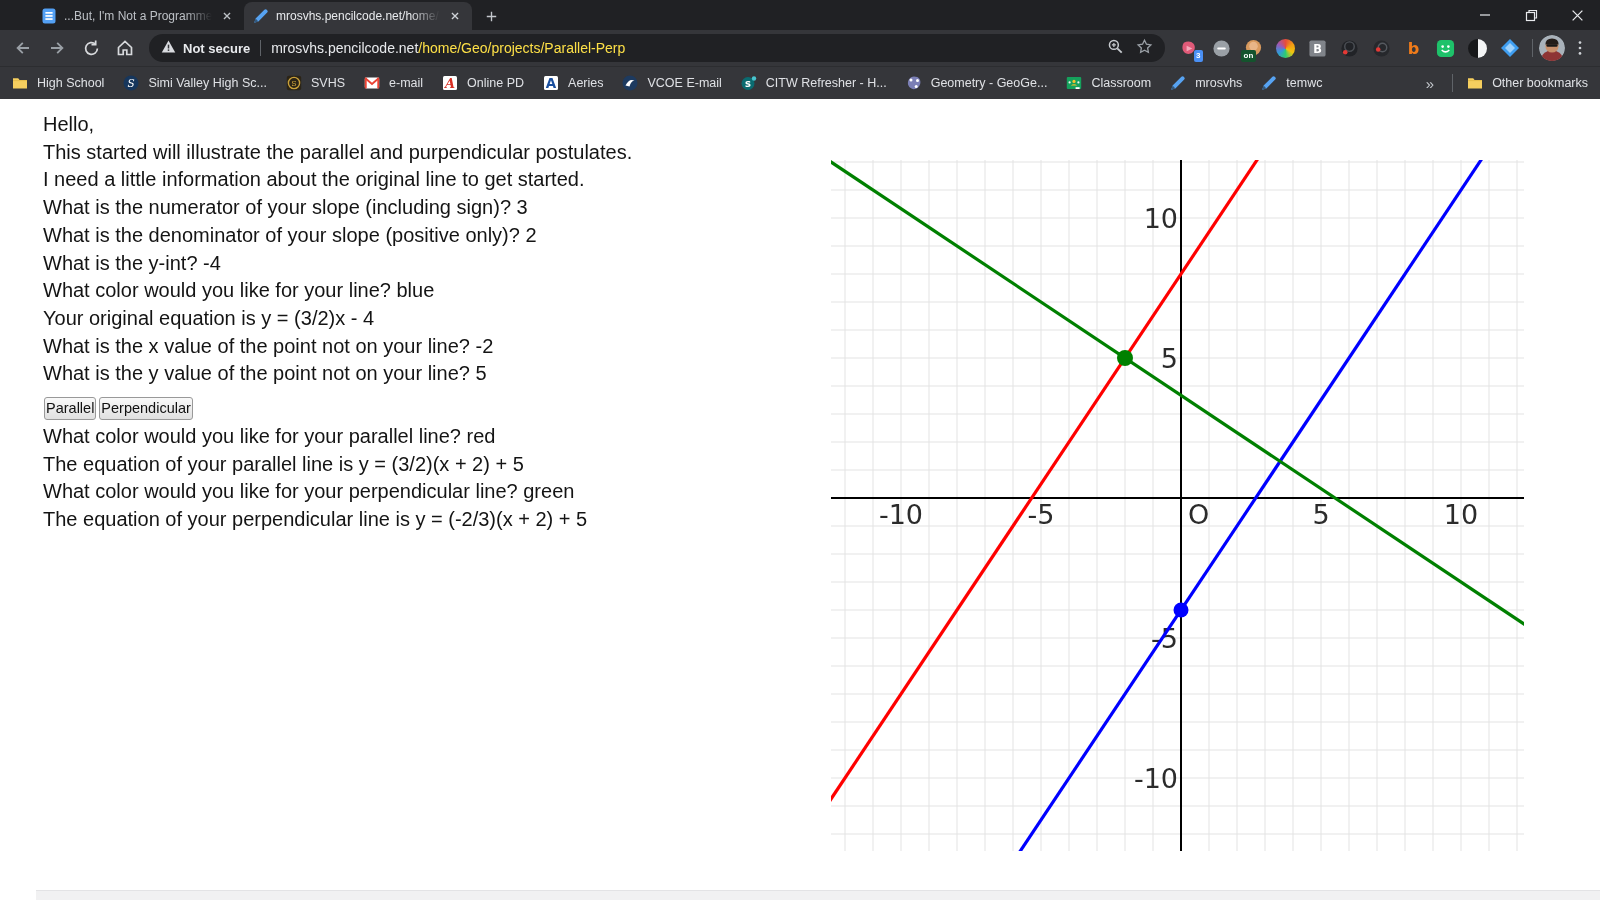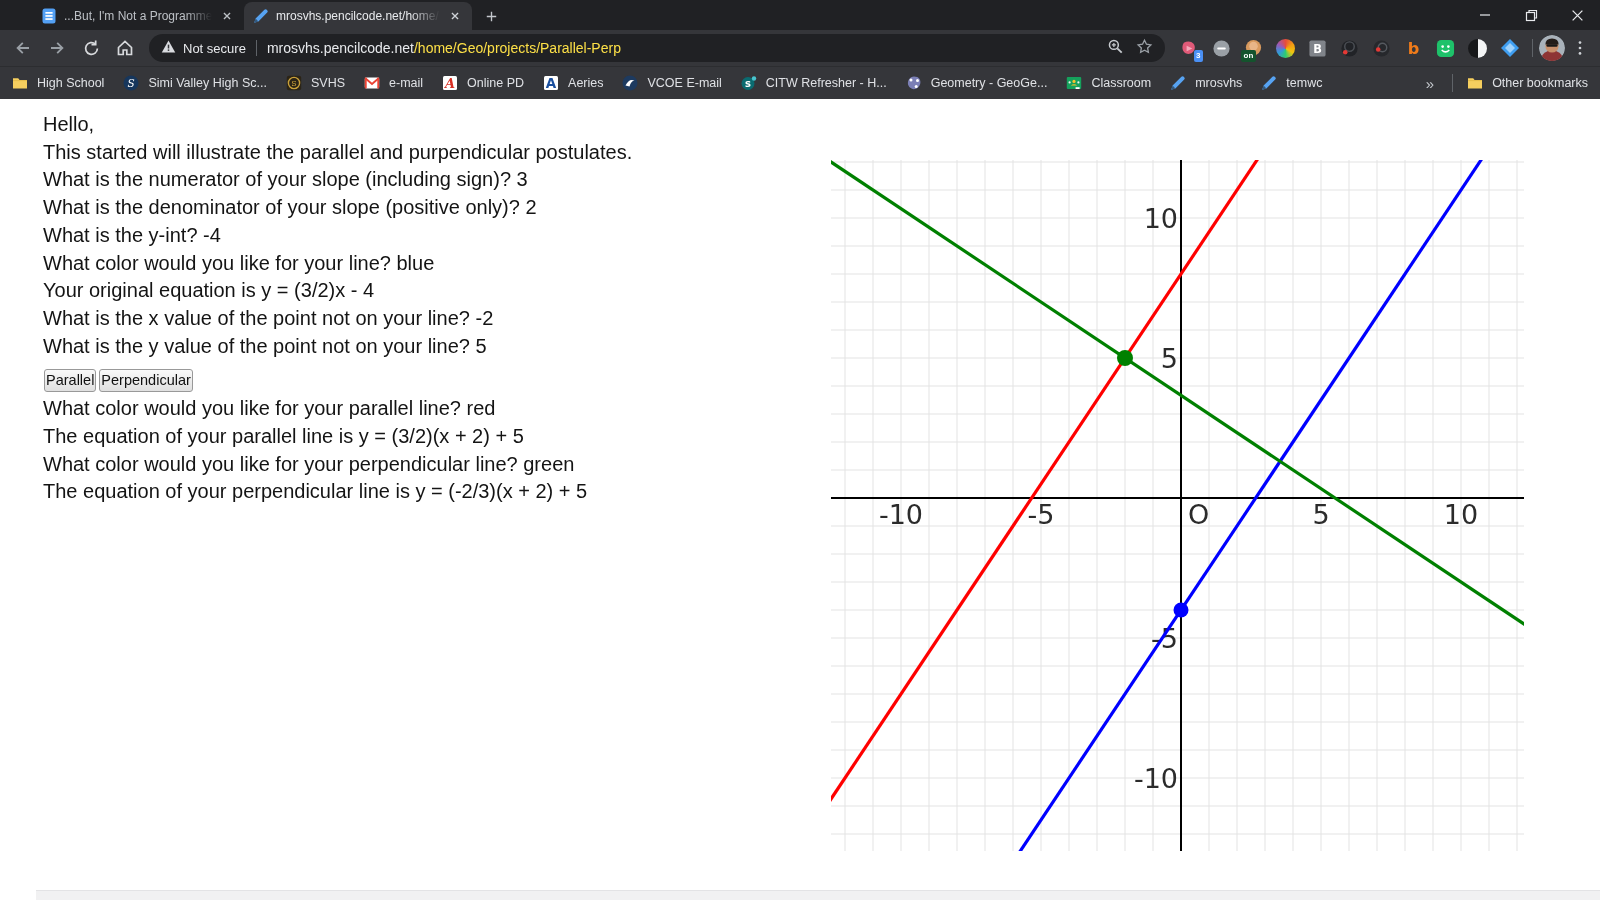--- a/index.html
+++ b/index.html
@@ -18,21 +18,21 @@
   .tab-close { width:16px; height:16px; flex:0 0 16px; display:flex; align-items:center; justify-content:center; border-radius:50%; }
   .fav { width:16px; height:16px; flex:0 0 16px; }
   .newtab { width:26px; height:26px; margin:0 0 1px 6px; display:flex; align-items:center; justify-content:center; border-radius:50%; }
   .win-controls { margin-left:auto; display:flex; height:30px; align-self:flex-start; }
   .win-btn { width:46px; height:30px; display:flex; align-items:center; justify-content:center; }
 
   
   .toolbar { height:36px; background:#35363a; display:flex; align-items:center; padding:0 7px; gap:2px; }
   .nav-btn { width:32px; height:32px; display:flex; align-items:center; justify-content:center; border-radius:50%; flex:0 0 32px; }
   .omnibox { flex:1; height:28px; background:#202124; border-radius:14px; display:flex; align-items:center; padding:0 12px; margin:0 6px; min-width:0; }
-  .sec-label { color:#e8eaed; font-size:13px; margin-left:7px; white-space:nowrap; }
+  .sec-label { color:#e8eaed; font-size:13px; margin-left:7px; white-space:nowrap;font-weight:bold; }
   .om-divider { width:1px; height:16px; background:#5f6368; margin:0 10px; }
   .url { font-size:14px; white-space:nowrap; overflow:hidden; flex:1; }
   .url .host { color:#e8eaed; }
   .url .path { color:#fde047; }
   .om-right { display:flex; align-items:center; gap:12px; margin-left:8px; }
   .ext-area { display:flex; align-items:center; gap:11px; padding:0 6px; }
   .ext { width:21px; height:21px; position:relative; display:flex; align-items:center; justify-content:center; }
   .badge { position:absolute; font-size:8px; font-weight:bold; color:#fff; border-radius:2px; padding:0.5px 2.5px; line-height:1.3; }
   .badge.b3 { right:-3px; bottom:-3px; background:#4a90f5; }
   .badge.bon { left:-2px; bottom:-3px; background:#14532d; }
@@ -362,20 +362,21 @@
             </svg></span>
         <span>Other bookmarks</span>
       </span>
     </span>
   </div>
 
   <div class="content">
     <div class="console">
       <div class="cline">Hello,</div>
       <div class="cline">This started will illustrate the parallel and purpendicular postulates.</div>
+      <div class="cline">I need a little information about the original line to get started.</div>
       <div class="cline">What is the numerator of your slope (including sign)? 3</div>
       <div class="cline">What is the denominator of your slope (positive only)? 2</div>
       <div class="cline">What is the y-int? -4</div>
       <div class="cline">What color would you like for your line? blue</div>
       <div class="cline">Your original equation is y = (3/2)x - 4</div>
       <div class="cline">What is the x value of the point not on your line? -2</div>
       <div class="cline">What is the y value of the point not on your line? 5</div>
       <div class="btnrow">
         <button class="pbtn">Parallel</button><button class="pbtn">Perpendicular</button>
       </div>

